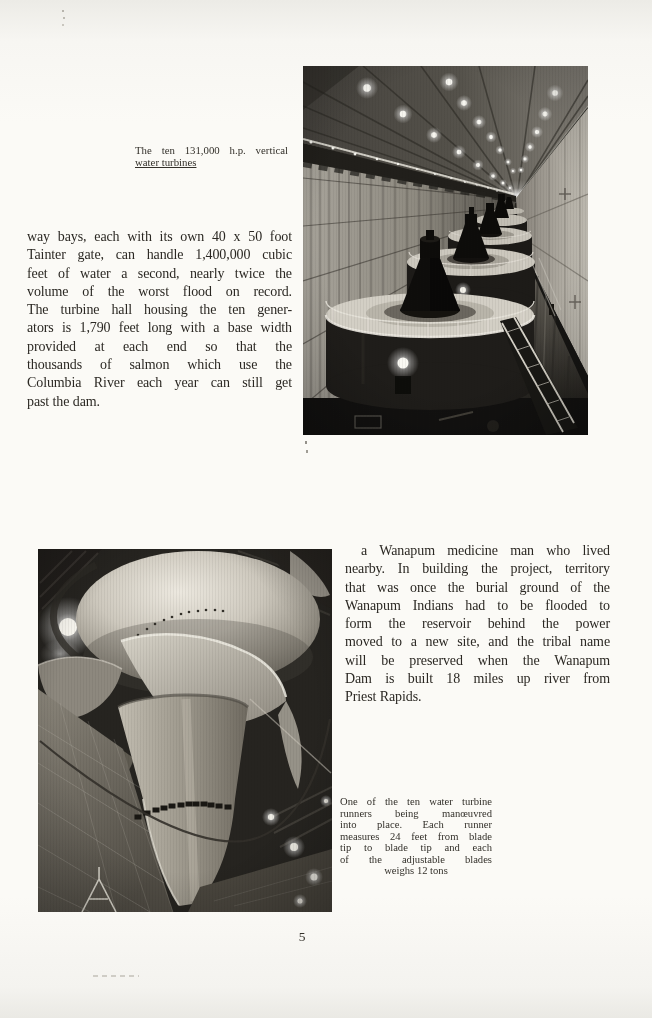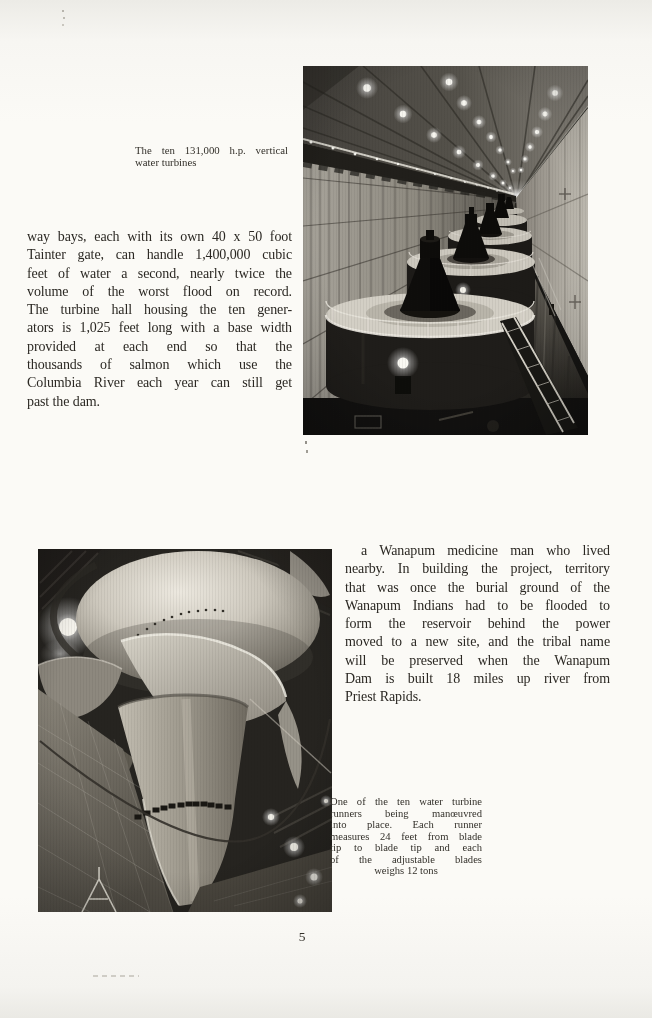--- a/index.html
+++ b/index.html
@@ -14,22 +14,22 @@
   }
   .body-text{position:absolute;width:265px;font-size:14px;line-height:18.3px;letter-spacing:-0.1px;}
   .para-left{left:27px;top:228px;}
   .para-right{left:345px;top:542px;}
   .para-right .tline:first-child{text-indent:16px;}
   .tline{text-align:justify;text-align-last:justify;-moz-text-align-last:justify;}
   .body-text .tline:last-child{text-align-last:left;-moz-text-align-last:left;}
   .caption{position:absolute;color:#33302a;}
   .caption .tline{text-align:justify;text-align-last:justify;}
   .caption-top{left:135px;top:144px;width:153px;font-size:10.8px;line-height:12.2px;}
-  .caption-top .tline:last-child{text-align-last:left;}
-  .caption-bottom{left:330px;top:796px;width:152px;font-size:10.6px;line-height:11.5px;}
+  .caption-top .tline:last-child{text-align-last:left;text-decoration:underline;}
+  .caption-bottom{left:340px;top:796px;width:152px;font-size:10.6px;line-height:11.5px;}
   .caption-bottom .tline:last-child{text-align-last:center;}
   .page-number{position:absolute;left:288px;top:929px;width:28px;text-align:center;font-size:13.5px;color:#34312b;}
   .photo{position:absolute;margin:0;padding:0;}
   .photo svg{display:block;width:100%;height:100%;}
   .photo::after{content:"";position:absolute;inset:0;pointer-events:none;
     background:repeating-linear-gradient(90deg,rgba(22,20,16,.055) 0 1px,rgba(0,0,0,0) 1px 3px);}
   .photo-hall{left:303px;top:66px;width:285px;height:369px;}
   .photo-runner{left:38px;top:549px;width:294px;height:363px;}
   .speck-top{position:absolute;left:62px;top:10px;width:2px;height:2px;background:#b7b4ac;
     box-shadow:1px 7px 0 #bdbab2,0 14px 0 #c9c6be;}
@@ -248,21 +248,21 @@
       <rect width="285" height="369" fill="url(#vigA)"></rect>
     </svg>
   </figure>
 
   <div class="body-text para-left">
       <div class="tline">way bays, each with its own 40 x 50 foot</div>
       <div class="tline">Tainter gate, can handle 1,400,000 cubic</div>
       <div class="tline">feet of water a second, nearly twice the</div>
       <div class="tline">volume of the worst flood on record.</div>
       <div class="tline">The turbine hall housing the ten gener-</div>
-      <div class="tline">ators is 1,025 feet long with a base width</div>
+      <div class="tline">ators is 1,790 feet long with a base width</div>
       <div class="tline">provided at each end so that the</div>
       <div class="tline">thousands of salmon which use the</div>
       <div class="tline">Columbia River each year can still get</div>
       <div class="tline">past the dam.</div>
     </div>
 
   <figure class="photo photo-runner">
     <svg viewBox="0 0 294 363" xmlns="http://www.w3.org/2000/svg">
       <defs>
         <radialGradient id="domeB" cx=".42" cy=".3" r=".85">

